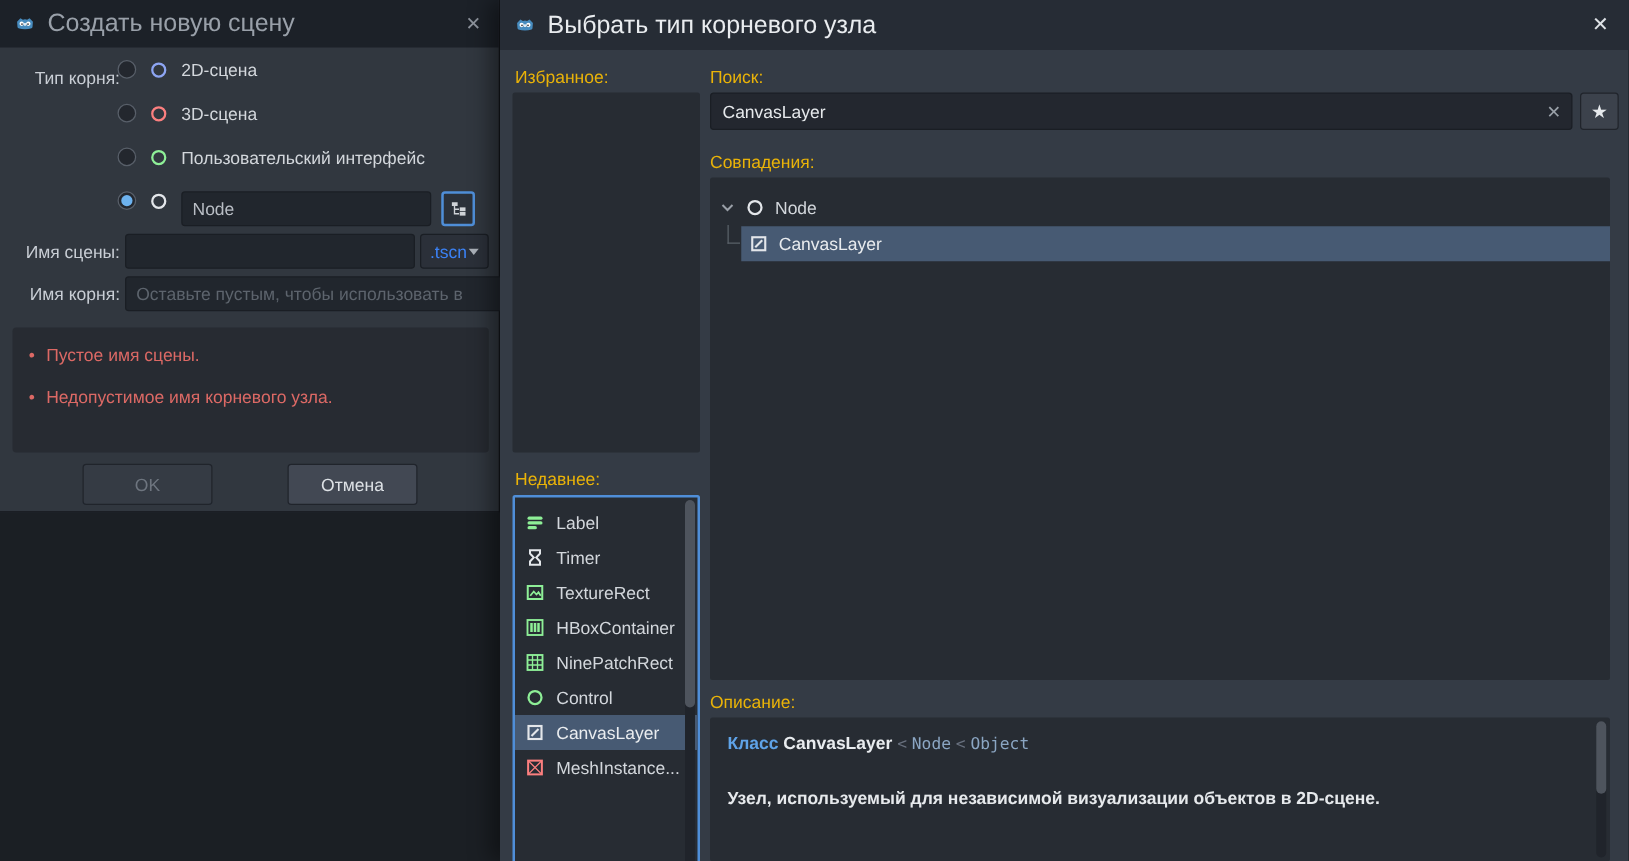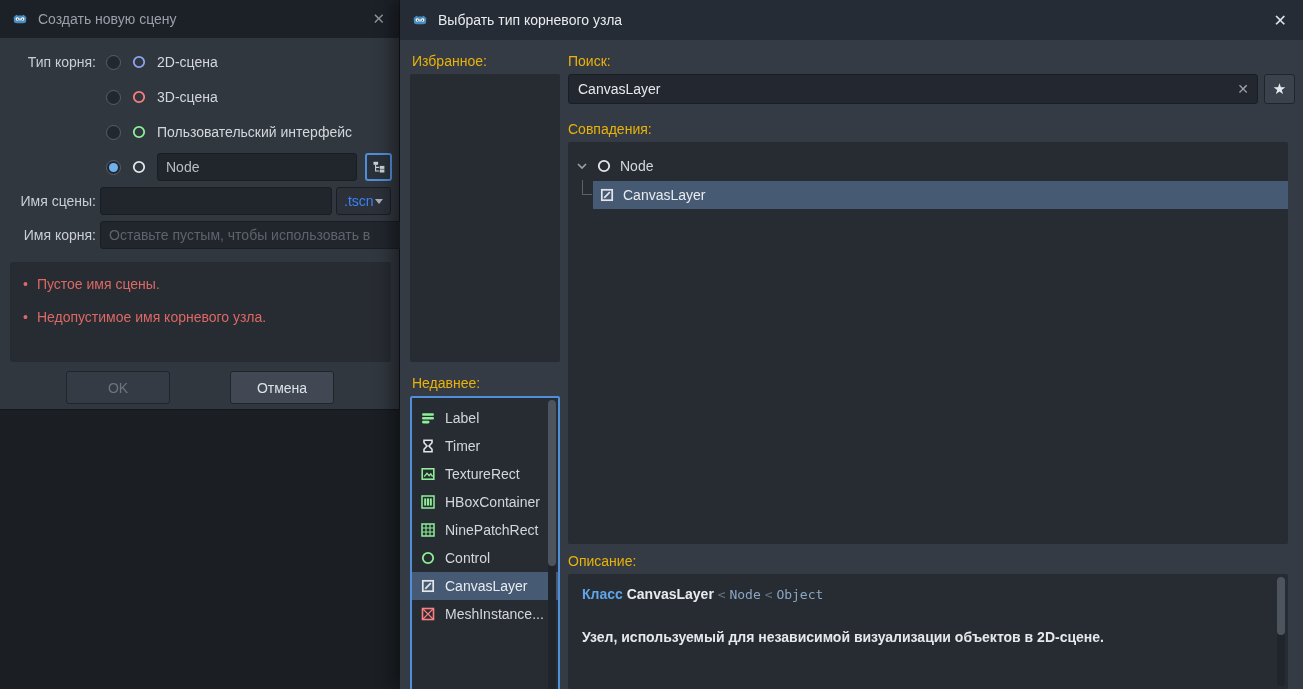--- a/index.html
+++ b/index.html
@@ -5,27 +5,27 @@
 *{margin:0;padding:0;box-sizing:border-box}
 html,body{width:1303px;height:689px;overflow:hidden}
 body{font-family:"Liberation Sans",sans-serif;background:#1b1f24;font-size:14px;color:#d4d8dd}
 .screen{position:relative;width:1303px;height:689px;background:#1b1f24;overflow:hidden}
 .dlg{position:absolute}
 #dlg-left{left:0;top:0;width:400px;height:410px;background:#31373f;border-right:1px solid #14171c;border-bottom:1px solid #14171c}
 #dlg-right{left:400px;top:0;width:903px;height:689px;background:#343b45;box-shadow:-8px 0 16px rgba(0,0,0,.4)}
 .titlebar{position:absolute;left:0;top:0;right:0;display:flex;align-items:center;gap:10px;padding:0 12px}
 #dlg-left .titlebar{height:38px;background:#1c2128}
 #dlg-right .titlebar{height:40px;background:#262c35}
-.tb-title{font-size:14px}
+.tb-title{font-size:20px}
 #dlg-left .tb-title{color:#99a0a9}
 #dlg-right .tb-title{color:#e9ecef}
 .tb-close{position:absolute;right:14px;top:50%;transform:translateY(-50%);font-size:15px;cursor:pointer;color:#8d939c}
 #dlg-right .tb-close{color:#dfe3e7;font-size:16px;right:16px}
 .flabel{position:absolute;height:28px;display:flex;align-items:center;justify-content:flex-end;color:#c9ced5}
-.opt-row{position:absolute;left:106px;height:28px;display:flex;align-items:center;gap:10px;color:#d3d7dc}
+.opt-row{position:absolute;left:94px;height:28px;display:flex;gap:10px;color:#d3d7dc}
 .radio{width:15px;height:15px;border-radius:50%;background:#23272e;border:1px solid #585f69;flex:none;position:relative}
 .radio.checked::after{content:"";position:absolute;inset:2px;border-radius:50%;background:#6db2ee}
 .ic{width:16px;height:16px;flex:none;display:inline-flex;align-items:center;justify-content:center}
 .tinput{background:#21262d;border:1px solid #1a1e24;border-radius:3px;color:#b9bec5;font-size:14px;padding:0 8px;height:28px;font-family:"Liberation Sans",sans-serif;outline:none}
 .tinput::placeholder{color:#5d646d}
 .tree-btn{width:27px;height:28px;border-radius:3px;background:#2b313a;border:2px solid #4f8ed8;display:flex;align-items:center;justify-content:center;cursor:pointer}
 .ext-select{position:absolute;left:336px;top:187px;width:55px;height:28px;background:#2b3039;border:1px solid #1a1e24;border-radius:3px;display:flex;align-items:center;justify-content:space-between;padding:0 7px;color:#3b82f6;cursor:pointer}
 .chev{width:0;height:0;border-left:4px solid transparent;border-right:4px solid transparent;border-top:5px solid #aab0b8}
 .error-panel{position:absolute;left:10px;top:262px;width:381px;height:100px;background:#272b32;border-radius:3px}
 .error-line{position:absolute;left:13px;display:flex;gap:9px;color:#dc6965;font-size:14px;align-items:baseline}

